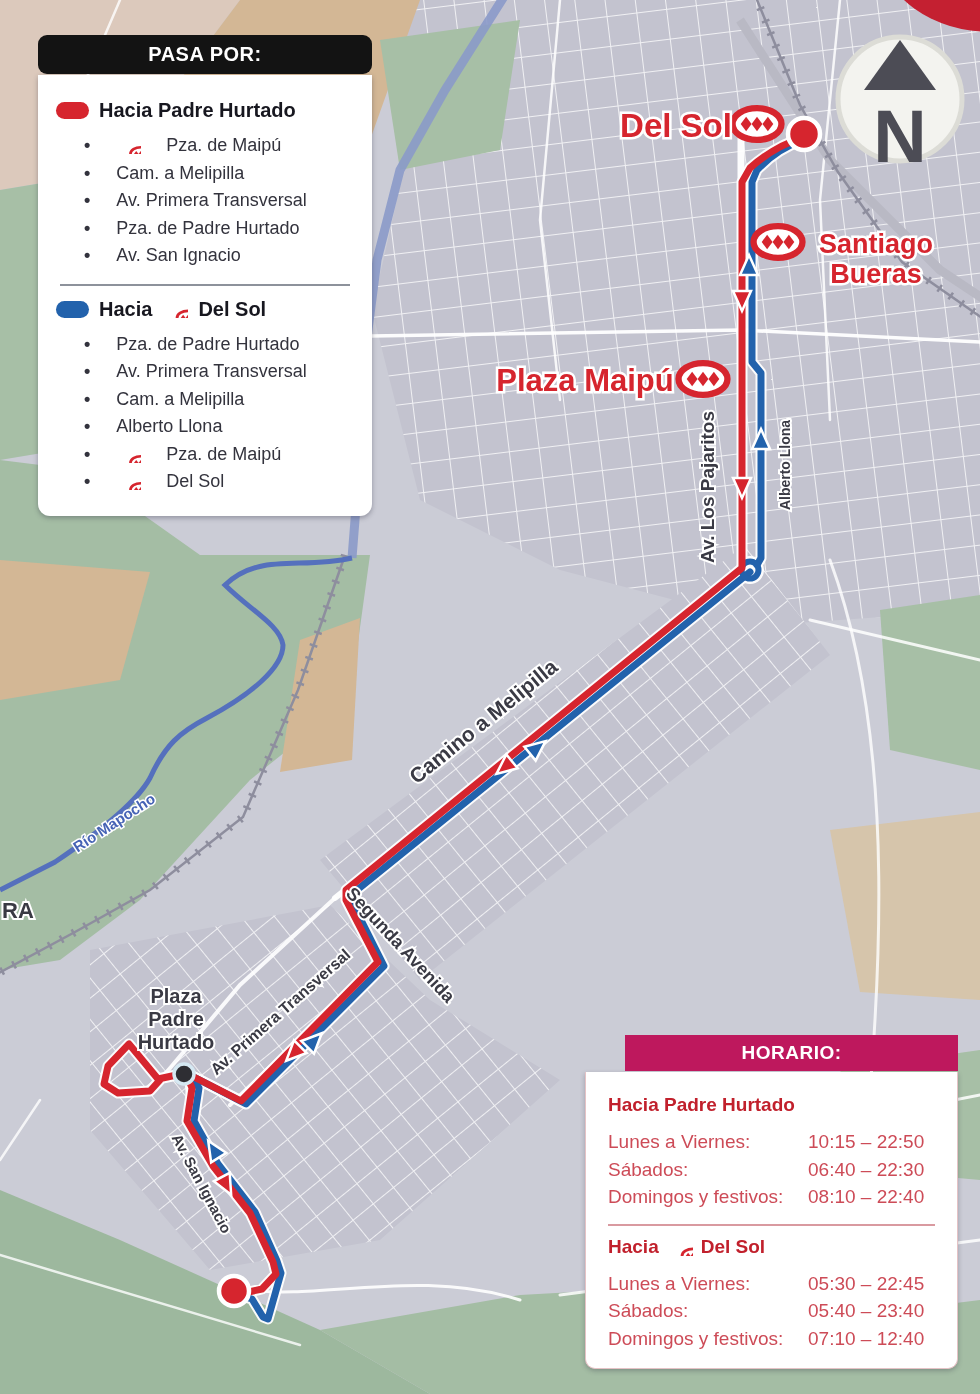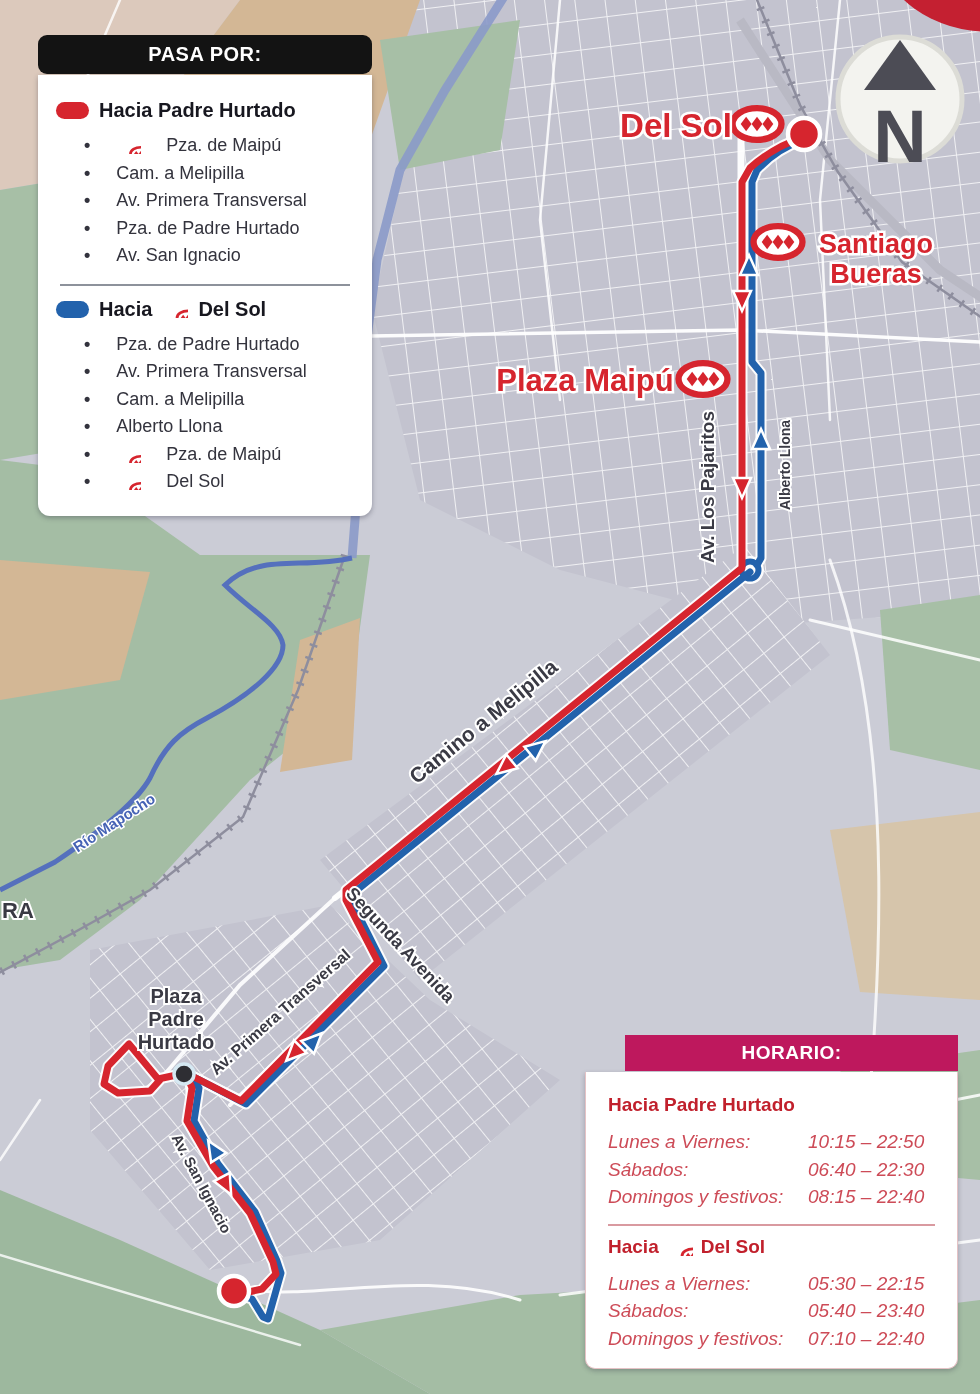--- a/index.html
+++ b/index.html
@@ -32,21 +32,21 @@
 
   #schedule{left:585px;top:1035px;width:373px;}
   #schedule .panel-header{background:#be185d;font-size:19px;padding:7px 0;border-radius:0;margin-left:40px;}
   #schedule .panel-body{
     background:#fff;border-radius:0 0 10px 10px;margin-top:1px;
     padding:12px 22px 16px 22px;box-shadow:0 2px 5px rgba(40,40,60,.3);
     border:1px solid #e5c2c5;border-top:none;
   }
   .sched-title{color:#c1202c;font-weight:bold;font-size:19px;margin:10px 0 12px 0;
     display:flex;align-items:center;gap:8px;}
-  .sched-row{display:flex;font-style:italic;color:#cd4b57;font-size:19px;line-height:27.5px;}
+  .sched-row{display:flex;color:#cd4b57;font-size:19px;line-height:27.5px;}
   .sched-row .lbl{width:200px;flex:0 0 auto;}
   .sched-div{border-top:2px solid #d99aa0;margin:13px 0 10px 0;}
 
   
   .mlabel{font-family:"Liberation Sans",sans-serif;font-weight:bold;fill:#3a3a44;
     stroke:#ffffff;stroke-width:4px;paint-order:stroke;text-anchor:middle;}
   .slabel{font-family:"Liberation Sans",sans-serif;font-weight:bold;fill:#d6252e;
     stroke:#ffffff;stroke-width:5px;paint-order:stroke;text-anchor:middle;}
   .rlabel{font-family:"Liberation Sans",sans-serif;font-weight:bold;fill:#4663b5;
     stroke:#ffffff;stroke-width:3px;paint-order:stroke;text-anchor:middle;}
@@ -269,38 +269,38 @@
     <div class="sched-row">
       <span class="lbl">Lunes a Viernes:</span>
       <span>10:15 – 22:50</span>
     </div>
     <div class="sched-row">
       <span class="lbl">Sábados:</span>
       <span>06:40 – 22:30</span>
     </div>
     <div class="sched-row">
       <span class="lbl">Domingos y festivos:</span>
-      <span>08:15 – 22:40</span>
+      <span>08:10 – 22:40</span>
     </div>
 
     <div class="sched-div"></div>
 
     <div class="sched-title">
       <span>Hacia</span>
       <svg class="m-icon" width="26" height="18" viewBox="-32 -22 64 44">
           <use href="#metro"></use>
         </svg>
       <span>Del Sol</span>
     </div>
     <div class="sched-row">
       <span class="lbl">Lunes a Viernes:</span>
-      <span>05:30 – 22:15</span>
+      <span>05:30 – 22:45</span>
     </div>
     <div class="sched-row">
       <span class="lbl">Sábados:</span>
       <span>05:40 – 23:40</span>
     </div>
     <div class="sched-row">
       <span class="lbl">Domingos y festivos:</span>
-      <span>07:10 – 22:40</span>
+      <span>07:10 – 12:40</span>
     </div>
   </div>
 </div>
 
 </body></html>

